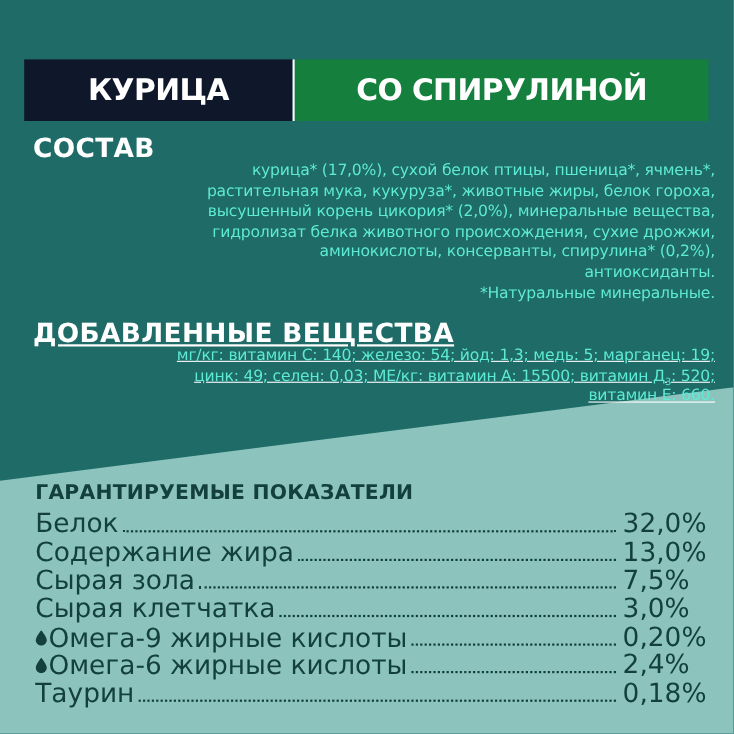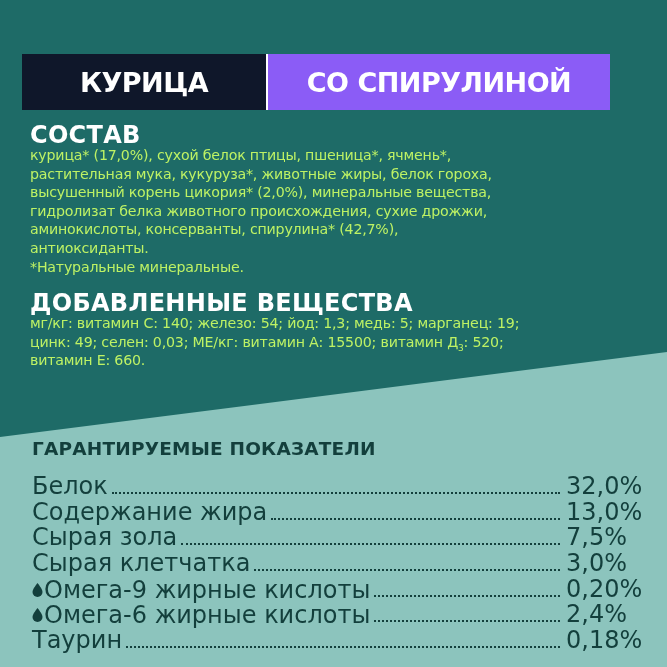--- a/index.html
+++ b/index.html
@@ -16,44 +16,45 @@
   }
   .banner {
     position: absolute; top: 54px; height: 56px;
     display: flex; align-items: center; justify-content: center;
     color: #ffffff; font-weight: bold; font-size: 27px; letter-spacing: -0.5px;
   }
   .banner-left {
     left: 22px; width: 244px; background: #0f172a;
   }
   .banner-right {
-    left: 268px; width: 342px; background: #8b5cf6;
+    left: 268px; width: 376px; background: #15803d;
   }
   .banner-divider {
     position: absolute; left: 266px; top: 54px; width: 2px; height: 56px; background: #ffffff;
   }
   .section {
     position: absolute; left: 30px; width: 620px; color: #ffffff;
   }
   .section h2 {
     font-size: 24px; font-weight: bold; line-height: 22px; letter-spacing: 0.3px;
   }
   .section p {
-    font-size: 14.2px; line-height: 18.6px; color: #bef264; letter-spacing: -0.2px;
+    font-size: 14.2px; line-height: 18.6px; color: #5eead4; letter-spacing: -0.2px;
     white-space: nowrap;
+    text-align: right;
   }
   #composition { top: 124px; }
-  #additives { top: 292px; }
+  #additives { top: 292px; text-decoration: underline; }
   sub { font-size: 9px; vertical-align: -4px; line-height: 0; }
   #guaranteed {
     position: absolute; left: 32px; top: 438px; width: 598px; color: #133f3c;
   }
   #guaranteed h2 {
     font-size: 18.5px; font-weight: bold; line-height: 22px; letter-spacing: 0.2px; color: #133f3c;
-    margin-bottom: 12px;
+    margin-bottom: 2px;
   }
   .row {
     display: flex; align-items: baseline; height: 25.7px;
     font-size: 24px; color: #133f3c;
   }
   .row .label { white-space: nowrap; padding-right: 4px; display: flex; align-items: center; }
   .row .dots {
     flex: 1; border-bottom: 2px dotted #133f3c; margin-bottom: 4px; min-width: 10px;
   }
   .row .value { width: 70px; padding-left: 6px; white-space: nowrap; }
@@ -73,21 +74,21 @@
 <div class="banner banner-right">
   <span>СО СПИРУЛИНОЙ</span>
 </div>
 
 <div class="section" id="composition">
   <h2>СОСТАВ</h2>
   <p>курица* (17,0%), сухой белок птицы, пшеница*, ячмень*,</p>
   <p>растительная мука, кукуруза*, животные жиры, белок гороха,</p>
   <p>высушенный корень цикория* (2,0%), минеральные вещества,</p>
   <p>гидролизат белка животного происхождения, сухие дрожжи,</p>
-  <p>аминокислоты, консерванты, спирулина* (42,7%),</p>
+  <p>аминокислоты, консерванты, спирулина* (0,2%),</p>
   <p>антиоксиданты.</p>
   <p>*Натуральные минеральные.</p>
 </div>
 
 <div class="section" id="additives">
   <h2>ДОБАВЛЕННЫЕ ВЕЩЕСТВА</h2>
   <p>мг/кг: витамин С: 140; железо: 54; йод: 1,3; медь: 5; марганец: 19;</p>
   <p><span>цинк: 49; селен: 0,03; МЕ/кг: витамин А: 15500; витамин Д</span><sub>3</sub><span>: 520;</span></p>
   <p>витамин Е: 660.</p>
 </div>

